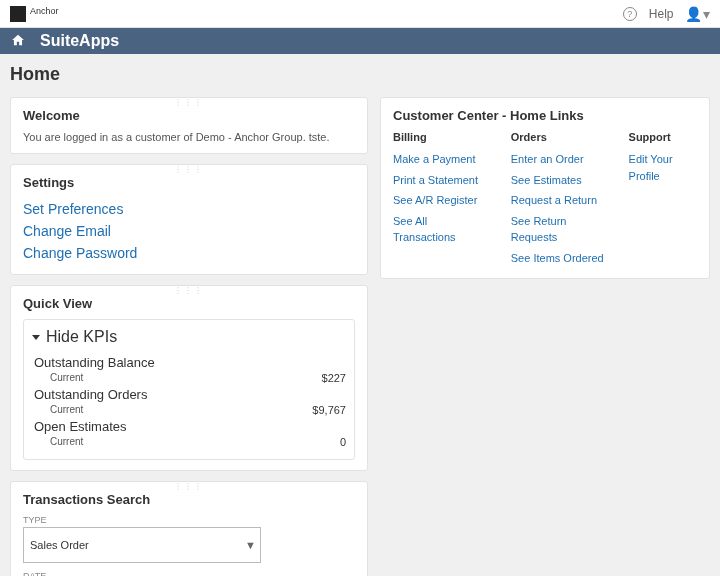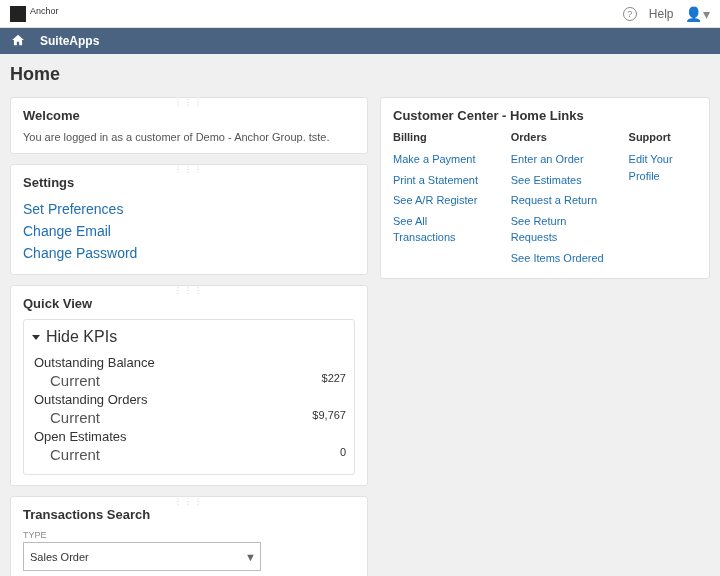--- a/index.html
+++ b/index.html
@@ -64,21 +64,21 @@
       align-items: center;
       padding: 0 10px;
       gap: 14px;
     }
     .home-icon {
       color: #fff;
       font-size: 14px;
     }
     .nav-title {
       color: #fff;
-      font-size: 12px;
+      font-size: 16px;
       font-weight: 600;
     }
     .main {
       padding: 10px;
     }
     .page-title {
       font-size: 18px;
       font-weight: 600;
       margin-bottom: 12px;
       color: #333;
@@ -166,21 +166,21 @@
       color: #333;
       margin-left: 2px;
     }
     .kpi-line {
       display: flex;
       justify-content: space-between;
       margin-left: 18px;
       margin-top: 2px;
     }
     .kpi-period {
-      font-size: 15px;
+      font-size: 10px;
       color: #555;
       text-align: center;
     }
     .kpi-value {
       font-size: 11px;
       color: #333;
     }
     .form-field {
       margin-bottom: 8px;
     }
@@ -189,21 +189,21 @@
       color: #888;
       text-transform: uppercase;
       margin-bottom: 2px;
       display: block;
     }
     .select-wrapper {
       position: relative;
       width: 238px;
       border: 1px solid #bbb;
       background: #fff;
-      height: 29px;
+      height: 36px;
       display: flex;
       align-items: center;
       padding: 0 6px;
       font-size: 11px;
     }
     .select-arrow {
       position: absolute;
       right: 4px;
       top: 50%;
       transform: translateY(-50%);

